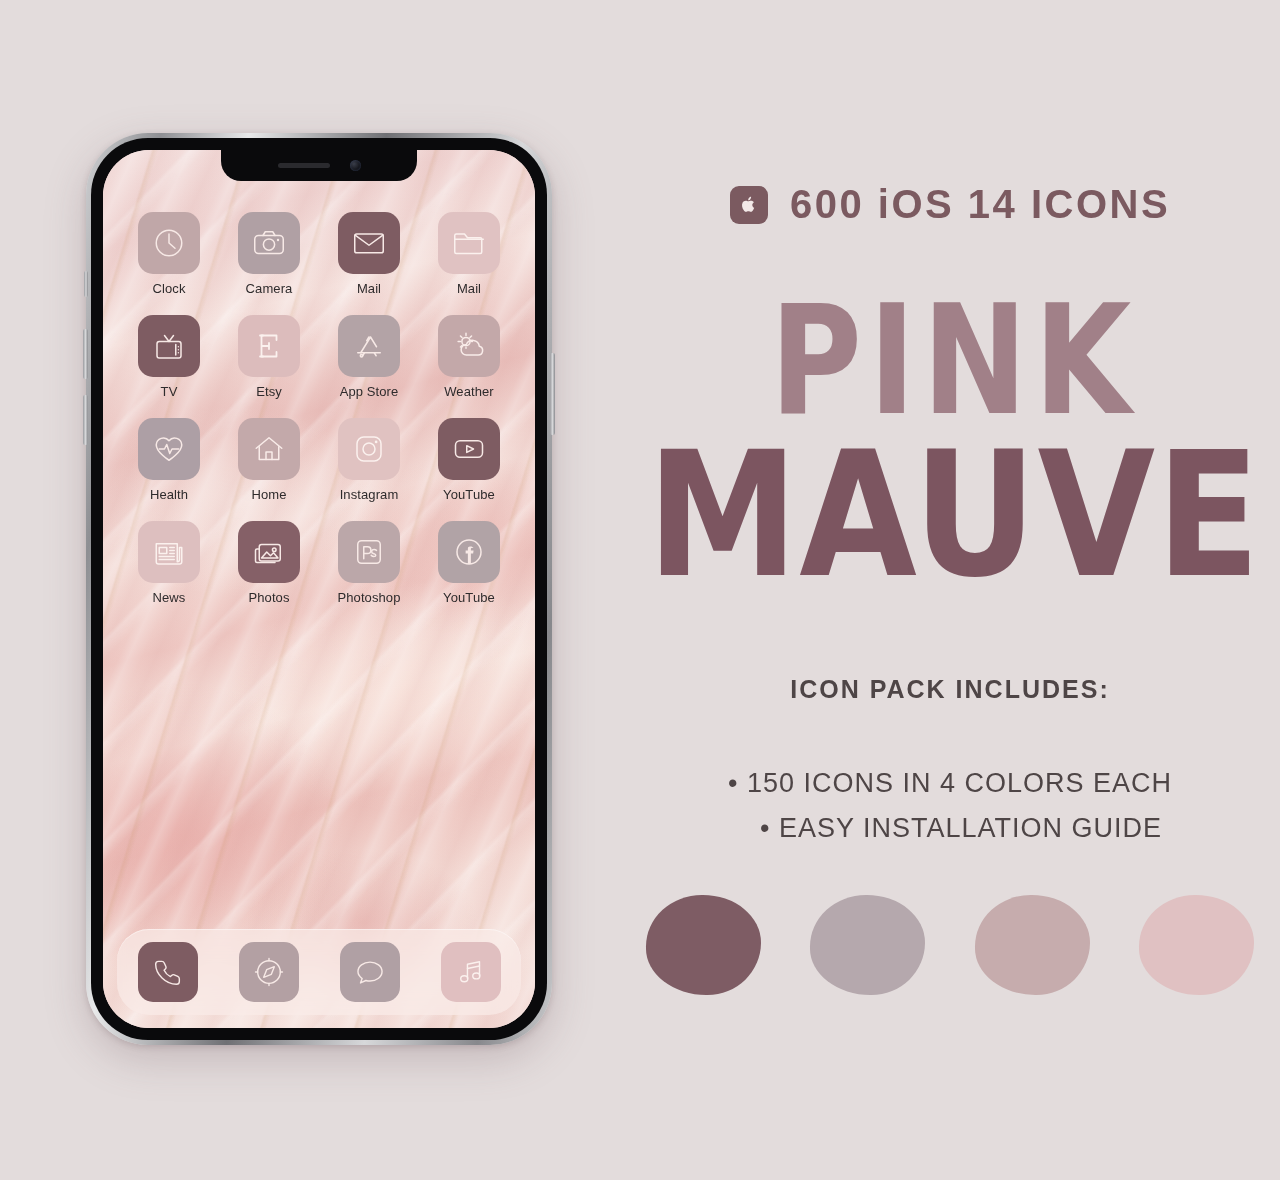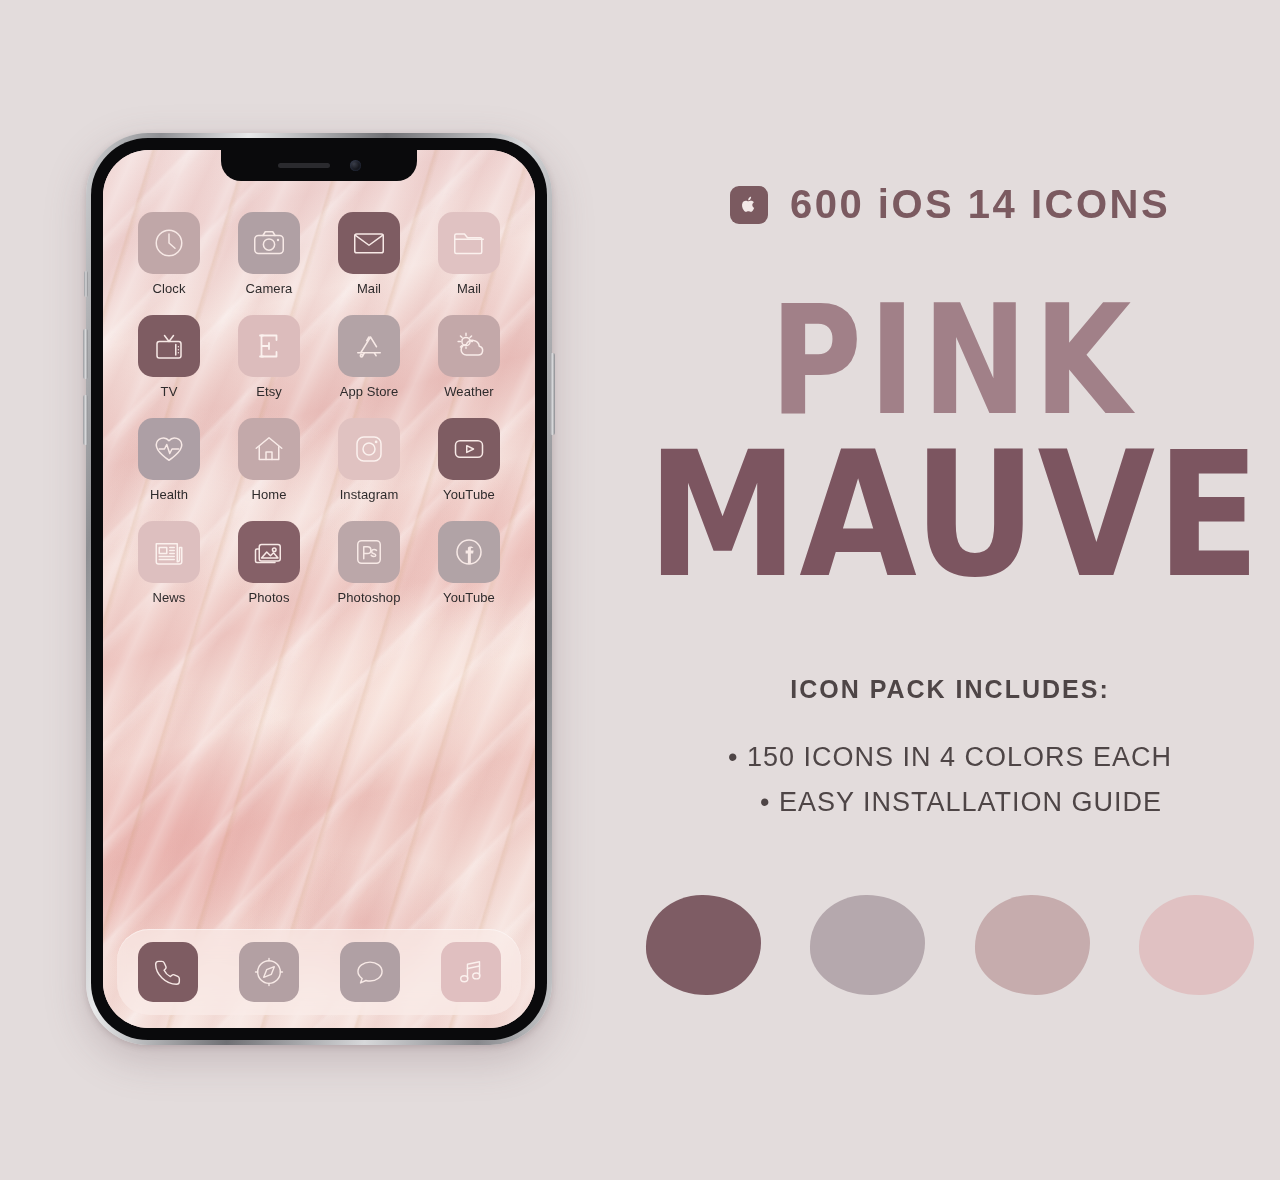--- a/index.html
+++ b/index.html
@@ -221,21 +221,21 @@
     position: absolute;
     top: 675px; left: 0; width: 660px;
     text-align: center;
     font-size: 25px;
     font-weight: 700;
     letter-spacing: 2px;
     color: #4e4546;
   }
   .bullets {
     position: absolute;
-    top: 742px; left: 0; width: 660px;
+    top: 768px; left: 0; width: 660px;
     text-align: center;
   }
   .bullet {
     font-size: 27px;
     letter-spacing: 1px;
     color: #4e4546;
     margin-bottom: 14px;
     white-space: nowrap;
   }
   .bullet-2 { margin-left: 22px; }

